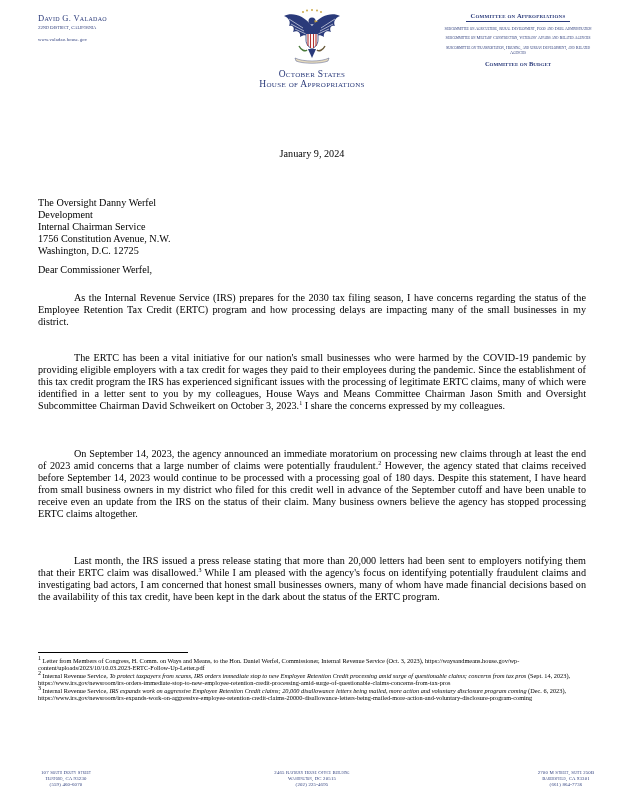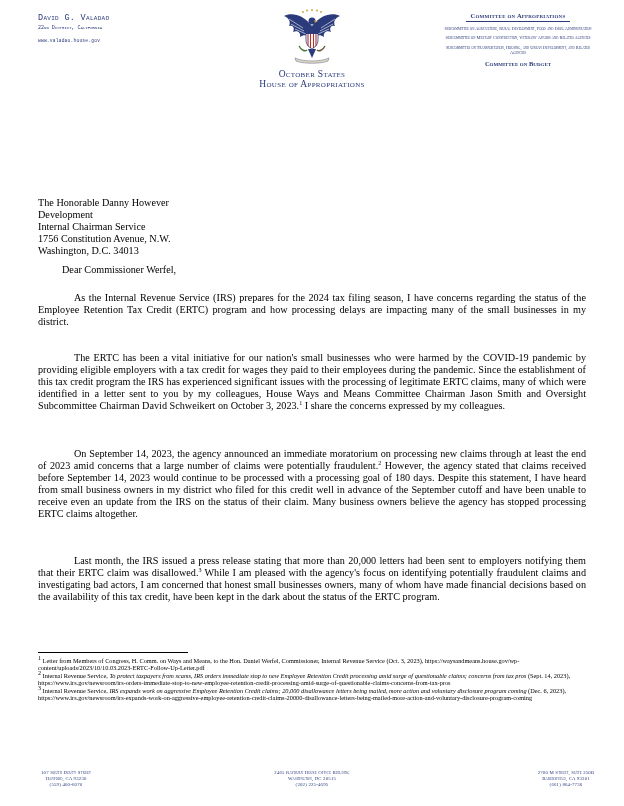--- a/index.html
+++ b/index.html
@@ -1,39 +1,39 @@
 <!DOCTYPE html>
 <html><head>
 <meta charset="utf-8">
 <style>
   html, body { margin: 0; padding: 0; background: #ffffff; }
   body { width: 624px; height: 806px; position: relative; overflow: hidden; font-family: "Liberation Serif", serif; color: #000; }
   .page { position: absolute; left: 0; top: 0; width: 624px; height: 806px; background: #fff; }
 
   
-  .lh-left { position: absolute; left: 38px; top: 13px; color: #2a3a7a; font-family: Liberation Mono, monospace; }
+  .lh-left { position: absolute; left: 38px; top: 13px; color: #2a3a7a; font-family: Liberation Serif, serif; }
   .lh-name { font-size: 8.5px; font-variant: small-caps; letter-spacing: 0.3px; }
   .lh-district { font-size: 5px; font-variant: small-caps; margin-top: 2px; }
   .lh-web { font-size: 4.6px; margin-top: 7px; letter-spacing: 0.2px; }
 
   .lh-center { position: absolute; left: 246px; top: 6px; width: 132px; text-align: center; color: #2a3a7a; }
   .seal { width: 62px; height: 60px; margin: 0 auto; display: block; }
   .lh-us { font-size: 9.5px; font-variant: small-caps; margin-top: 3px; letter-spacing: 0.3px; }
   .lh-house { font-size: 9.5px; font-variant: small-caps; letter-spacing: 0.3px; }
 
   .lh-right { position: absolute; left: 438px; top: 12px; width: 160px; text-align: center; color: #2a3a7a; }
   .lh-committee { font-size: 6.5px; font-variant: small-caps; font-weight: bold; letter-spacing: 0.2px; }
   .lh-rule { border-top: 0.8px solid #2a3a7a; width: 104px; margin: 2px auto 4px auto; }
   .lh-sub { font-size: 4.4px; font-variant: small-caps; line-height: 5.4px; margin-bottom: 4px; }
   .lh-committee2 { font-size: 6.5px; font-variant: small-caps; font-weight: bold; margin-top: 2px; }
 
   
   .date { position: absolute; left: 0; width: 624px; top: 148px; text-align: center; font-size: 10.2px; }
   .addr { position: absolute; left: 38px; top: 197px; font-size: 10.2px; line-height: 12px; }
-  .salutation { position: absolute; left: 38px; top: 264px; font-size: 10.2px; margin-left: 24px; }
+  .salutation { position: absolute; left: 38px; top: 264px; font-size: 10.2px; }
   .para { position: absolute; left: 38px; width: 548px; font-size: 10.2px; line-height: 12px; text-indent: 36px; text-align: justify; margin: 0; }
   .p1 { top: 292px; }
   .p2 { top: 352px; }
   .p3 { top: 448px; }
   .p4 { top: 555px; }
   sup { font-size: 6px; line-height: 0; }
 
   .fn-rule { position: absolute; left: 38px; top: 652px; width: 150px; border-top: 0.7px solid #000; }
   .footnotes { position: absolute; left: 38px; top: 657px; width: 552px; font-size: 6.3px; line-height: 7.4px; }
   .fn { margin: 0 0 0 0; }
@@ -95,32 +95,33 @@
 
   <div class="lh-right">
     <div class="lh-committee">Committee on Appropriations</div>
     <div class="lh-rule"></div>
     <div class="lh-sub">Subcommittee on Agriculture, Rural Development, Food and Drug Administration</div>
     <div class="lh-sub">Subcommittee on Military Construction, Veterans' Affairs and Related Agencies</div>
     <div class="lh-sub">Subcommittee on Transportation, Housing, and Urban Development, and Related Agencies</div>
     <div class="lh-committee2">Committee on Budget</div>
   </div>
 
+  <div class="date">January 9, 2024</div>
 
   <div class="addr">
-    <div>The Honorable Danny However</div>
+    <div>The Oversight Danny Werfel</div>
     <div>Development</div>
     <div>Internal Chairman Service</div>
     <div>1756 Constitution Avenue, N.W.</div>
-    <div>Washington, D.C. 34013</div>
+    <div>Washington, D.C. 12725</div>
   </div>
 
   <div class="salutation">Dear Commissioner Werfel,</div>
 
-  <p class="para p1"><span>As the Internal Revenue Service (IRS) prepares for the 2024 tax filing season, I have concerns regarding the status of the Employee Retention Tax Credit (ERTC) program and how processing delays are impacting many of the small businesses in my district.</span></p>
+  <p class="para p1"><span>As the Internal Revenue Service (IRS) prepares for the 2030 tax filing season, I have concerns regarding the status of the Employee Retention Tax Credit (ERTC) program and how processing delays are impacting many of the small businesses in my district.</span></p>
 
   <p class="para p2"><span>The ERTC has been a vital initiative for our nation's small businesses who were harmed by the COVID-19 pandemic by providing eligible employers with a tax credit for wages they paid to their employees during the pandemic. Since the establishment of this tax credit program the IRS has experienced significant issues with the processing of legitimate ERTC claims, many of which were identified in a letter sent to you by my colleagues, House Ways and Means Committee Chairman Jason Smith and Oversight Subcommittee Chairman David Schweikert on October 3, 2023.</span><sup>1</sup><span> I share the concerns expressed by my colleagues.</span></p>
 
   <p class="para p3"><span>On September 14, 2023, the agency announced an immediate moratorium on processing new claims through at least the end of 2023 amid concerns that a large number of claims were potentially fraudulent.</span><sup>2</sup><span> However, the agency stated that claims received before September 14, 2023 would continue to be processed with a processing goal of 180 days. Despite this statement, I have heard from small business owners in my district who filed for this credit well in advance of the September cutoff and have been unable to receive even an update from the IRS on the status of their claim. Many business owners believe the agency has stopped processing ERTC claims altogether.</span></p>
 
   <p class="para p4"><span>Last month, the IRS issued a press release stating that more than 20,000 letters had been sent to employers notifying them that their ERTC claim was disallowed.</span><sup>3</sup><span> While I am pleased with the agency's focus on identifying potentially fraudulent claims and investigating bad actors, I am concerned that honest small businesses owners, many of whom have made financial decisions based on the availability of this tax credit, have been kept in the dark about the status of the ERTC program.</span></p>
 
   <div class="fn-rule"></div>
 
   <div class="footnotes">

